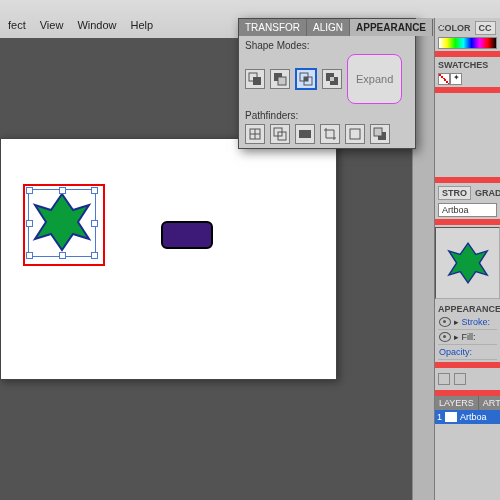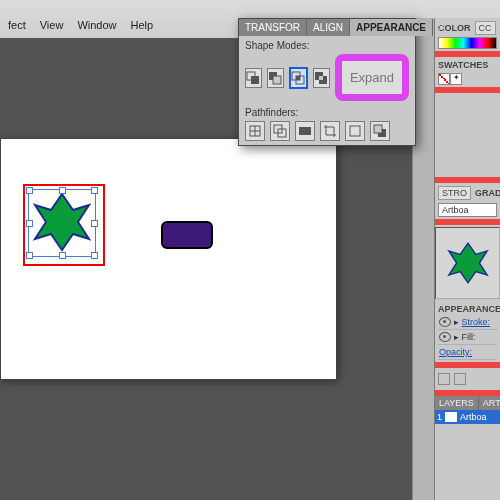--- a/index.html
+++ b/index.html
@@ -11,46 +11,46 @@
 .workspace{position:absolute;left:0;top:38px;right:65px;bottom:0;background:#535353}
 .canvas{position:absolute;left:0;top:100px;width:335px;height:240px;background:#fff;border:1px solid #444;box-shadow:2px 2px 8px rgba(0,0,0,.4)}
 .sel-box{position:absolute;left:22px;top:45px;width:78px;height:78px;border:2px solid #e00}
 .bbox{position:absolute;left:27px;top:50px;width:66px;height:66px;border:1px solid #4b7bd0}
 .handle{position:absolute;width:5px;height:5px;background:#fff;border:1px solid #4b7bd0}
 .shape-star{position:absolute;left:30px;top:52px;fill:#0a9c3a;stroke:#1a2d8f;stroke-width:2}
 .rect-purple{position:absolute;left:160px;top:82px;width:48px;height:24px;background:#3e1a78;border:2px solid #000;border-radius:6px}
 .rightdock{position:absolute;right:0;top:18px;width:65px;bottom:0;background:#c9c9c9;border-left:1px solid #7a7a7a;font-size:9px;color:#333}
 .panel{border-bottom:6px solid #ef4444;padding:2px 3px}
 .panel-header{display:flex;gap:4px;font-size:9px;font-weight:bold;color:#444;padding:1px 0;align-items:center}
-.panel-header .tab{background:#e0e0e0;padding:1px 3px;border:1px solid #999;font-weight:normal}
+.panel-header .tab{background:#e0e0e0;padding:1px 3px;border:1px solid #999;font-weight:bold}
 .spectrum{height:10px;background:linear-gradient(to right,#fff,#ff0,#0f0,#0ff,#00f,#f0f,#f00,#000);border:1px solid #888;margin-top:1px}
 .swatch-row{display:flex;gap:0;margin-top:2px}
 .sw{width:10px;height:10px;border:1px solid #888}
 .sw.none{background:#fff;position:relative}
 .sw.none:after{content:"";position:absolute;left:0;top:0;right:0;bottom:0;background:linear-gradient(to top right,transparent 45%,red 45%,red 55%,transparent 55%)}
 .preview-box{height:70px;background:#d6d6d6;display:flex;align-items:center;justify-content:center;border:1px inset #aaa;margin:2px 0}
 .thumb-star{fill:#0a9c3a;stroke:#1a2d8f;stroke-width:2}
 .appearance-row{display:flex;align-items:center;gap:3px;padding:2px 1px;border-bottom:1px solid #b0b0b0;font-size:9px}
 .eye{width:10px;height:8px;border:1px solid #555;border-radius:50%;position:relative}
 .eye:after{content:"";position:absolute;width:3px;height:3px;background:#555;border-radius:50%;left:3px;top:2px}
 .fillchip{width:10px;height:10px;background:#0a9c3a;border:1px solid #333}
-.underline{text-decoration:underline;color:#1a4bbc}
+.underline{color:#1a4bbc}
 .select-box{background:#fff;border:1px solid #888;padding:1px 3px;margin-top:2px;font-size:9px}
 .floating-panel{position:absolute;left:238px;top:18px;width:176px;background:#c9c9c9;border:1px solid #4a4a4a;box-shadow:3px 3px 10px rgba(0,0,0,.5);z-index:10}
 .fp-tabs{display:flex;background:#848484;font-size:10px;color:#fff;align-items:center}
 .fp-tab{padding:3px 6px;border-right:1px solid #6a6a6a}
 .fp-tab.active{background:#b5b5b5;color:#222;font-weight:bold}
 .fp-close{margin-left:auto;padding:2px 5px;color:#ddd}
 .fp-body{padding:4px 6px;color:#333}
 .fp-label{font-size:10px;margin-bottom:3px}
 .mode-row{display:flex;gap:5px;align-items:center;margin-bottom:6px}
 .mode-btn{width:18px;height:18px;background:#e0e0e0;border:1px solid #7a7a7a;display:flex;align-items:center;justify-content:center;position:relative}
 .mode-btn.sel{border:2px solid #1a5fcf;background:#cfe0ff}
 .mode-btn svg{width:14px;height:14px}
-.expand-btn{font-size:13px;padding:9px 8px;background:#ddd;border:7px solid #d946ef;border-radius:8px;color:#777}
+.expand-btn{font-size:11px;padding:18px 8px;background:#ddd;border:1px solid #d946ef;border-radius:8px;color:#777}
 .pf-row{display:flex;gap:5px;margin-top:3px}
 .layers-tabs{display:flex;background:#848484;color:#eee;font-size:9px}
 .layers-tabs div{padding:2px 4px;border-right:1px solid #6a6a6a}
 .layer-row{display:flex;align-items:center;gap:3px;background:#2b6bd0;color:#fff;padding:2px;font-size:9px}
 .strip{position:absolute;right:65px;top:18px;width:22px;bottom:0;background:#b5b5b5;border-left:1px solid #888}
 </style>
 </head>
 <body>
 
 <div class="menubar">

